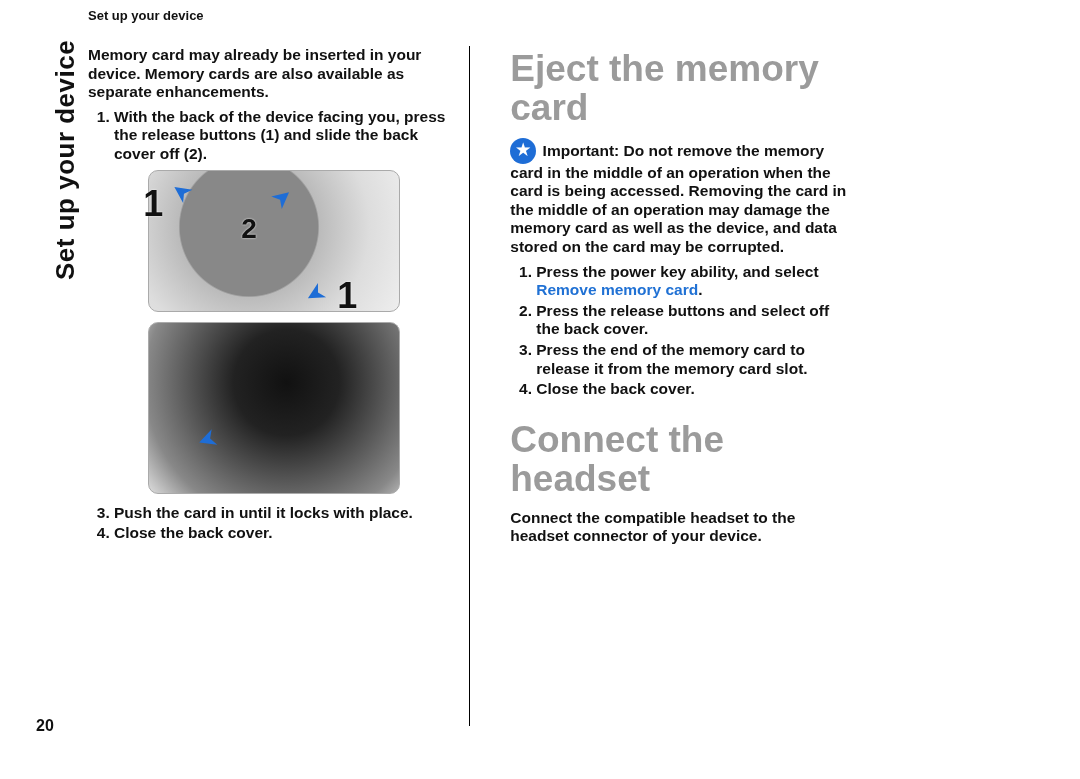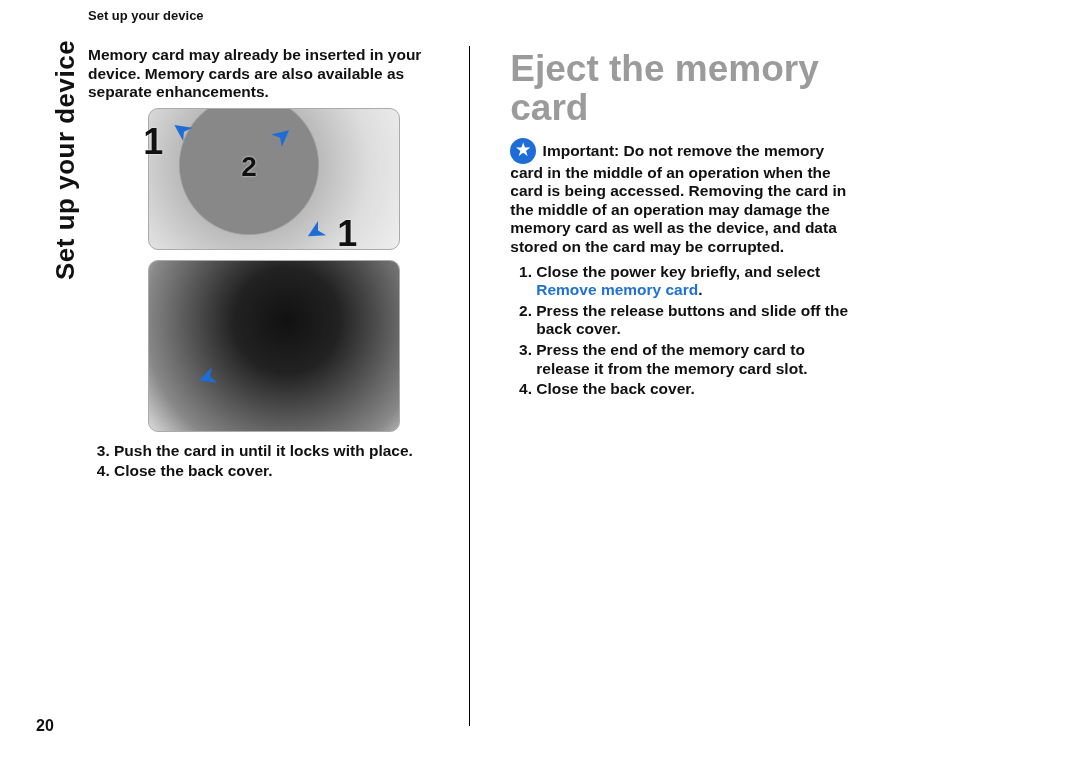--- a/index.html
+++ b/index.html
@@ -154,20 +154,23 @@
 <div class="page">
 
   <div class="running-head">Set up your device</div>
   <div class="side-title">Set up your device</div>
 
   <div class="columns">
 
     <div class="col left">
       <p>Memory card may already be inserted in your device. Memory cards are also available as separate enhancements.</p>
 
+      <ol>
+        <li>With the back of the device facing you, press the release buttons (1) and slide the back cover off (2).</li>
+      </ol>
 
       <div class="fig one">
         <span class="num a">1</span>
         <span class="num c">2</span>
         <span class="num b">1</span>
         <span class="arrow a">
           <svg viewBox="0 0 24 24">
               <path fill="#1e6dd6" d="M3 12l14-7-4 7 4 7z"></path>
             </svg>
         </span>
@@ -203,27 +206,29 @@
     <div class="col right">
       <h2>Eject the memory card</h2>
 
       <p>
         <span class="icon important"></span>
         <span class="bold">Important:</span><span> Do not remove the memory card in the middle of an operation when the card is being accessed. Removing the card in the middle of an operation may damage the memory card as well as the device, and data stored on the card may be corrupted.</span>
       </p>
 
       <ol>
         <li>
-          <span>Close the power key briefly, and select </span><span class="link">Remove memory card</span><span>.</span>
+          <span>Press the power key ability, and select </span><span class="link">Remove memory card</span><span>.</span>
         </li>
-        <li>Press the release buttons and slide off the back cover.</li>
+        <li>Press the release buttons and select off the back cover.</li>
         <li>Press the end of the memory card to release it from the memory card slot.</li>
         <li>Close the back cover.</li>
       </ol>
 
-
-
+      <h2 style="margin-top:22px">Connect the headset</h2>
+
+
+      <p>Connect the compatible headset to the headset connector of your device.</p>
     </div>
 
   </div>
 
   <div class="page-num">20</div>
 </div>
 
 </body></html>

